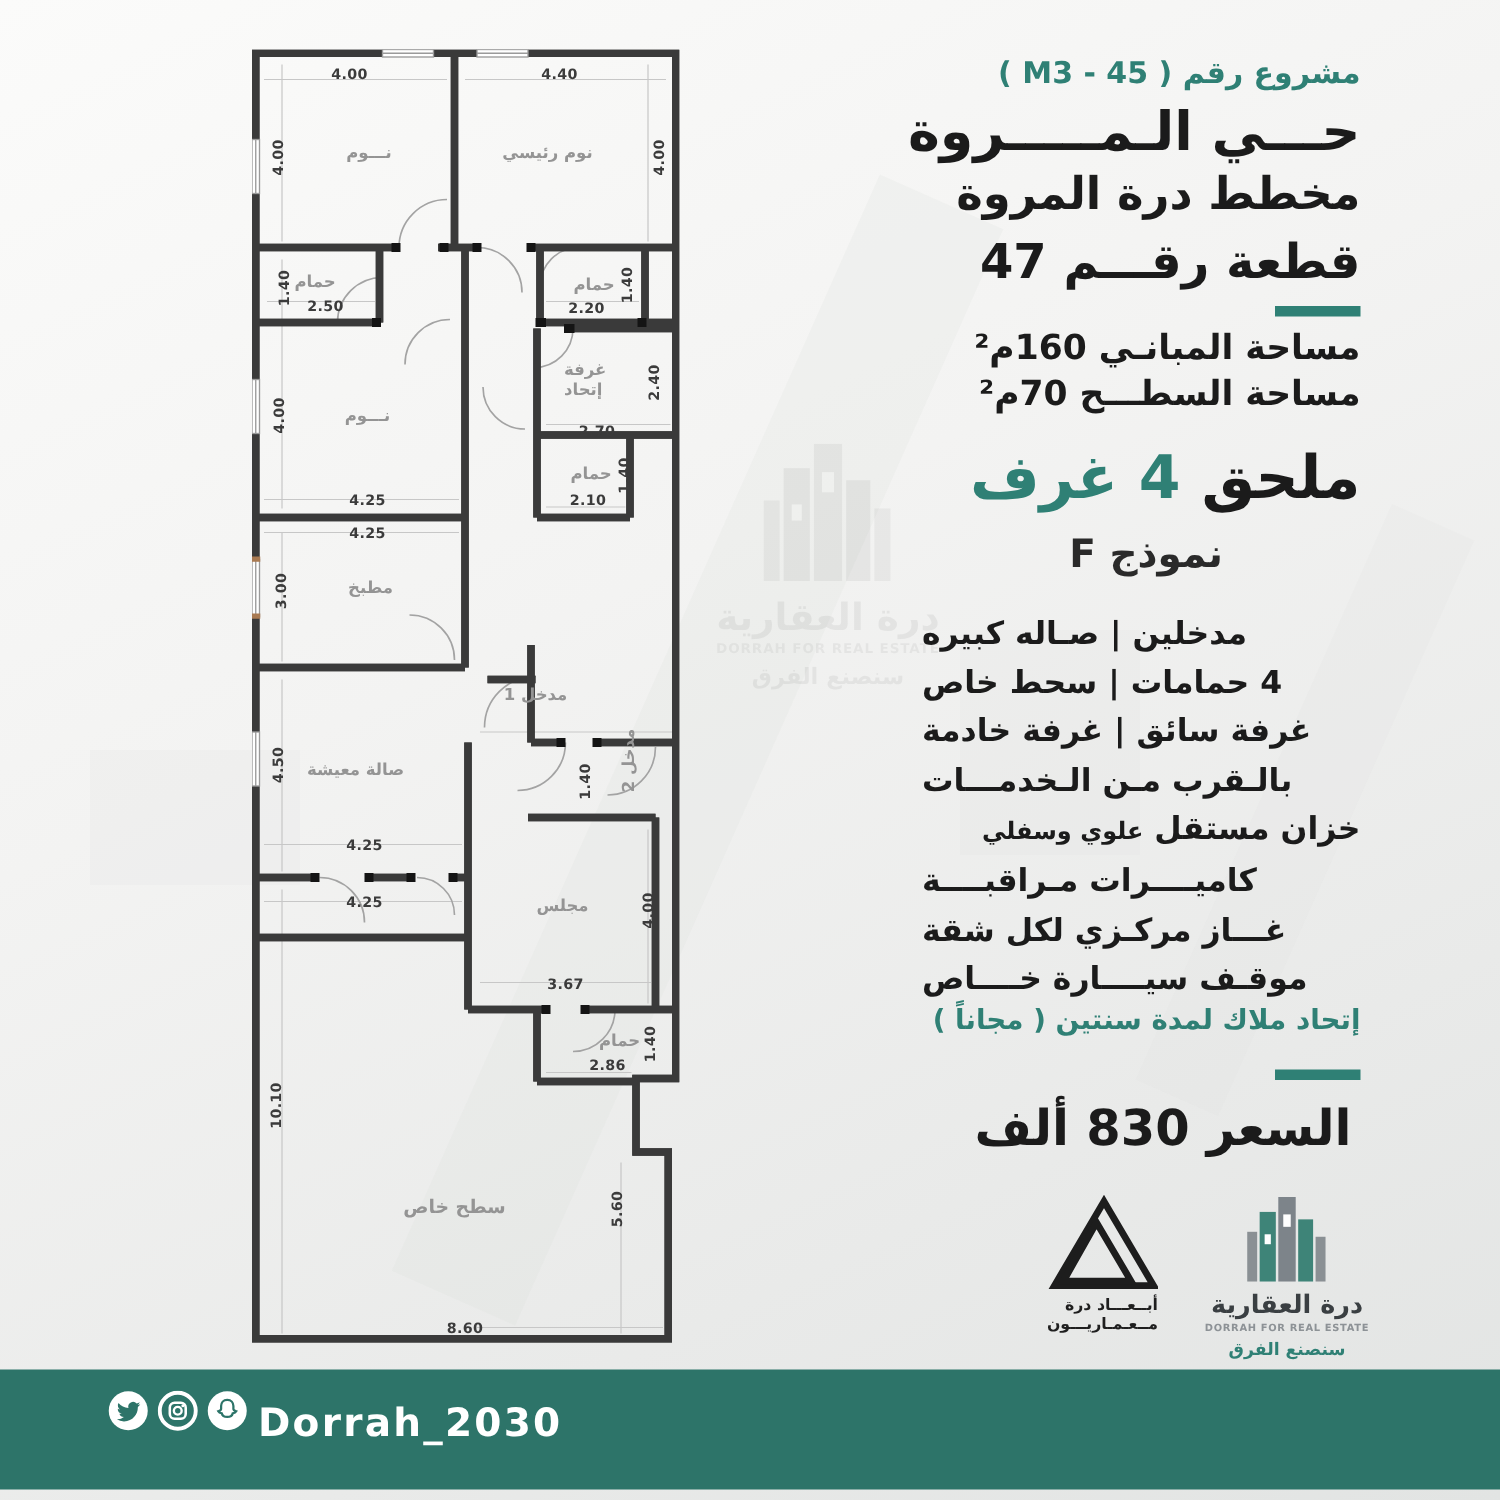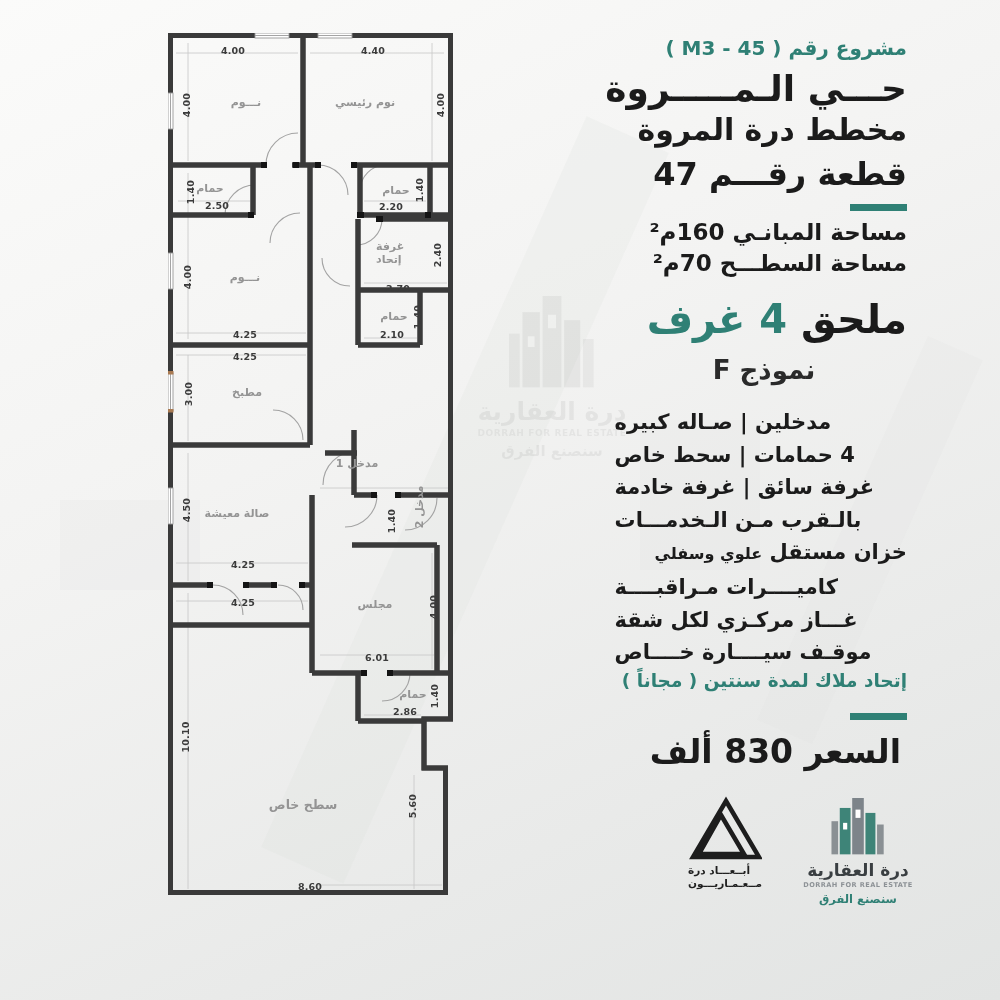--- a/index.html
+++ b/index.html
@@ -17,21 +17,21 @@
   .dm{color:#3b3b3b;font-size:9.5px;font-weight:600;letter-spacing:.2px;}
   .rot{transform:translate(-50%,-50%) rotate(-90deg);}
   
   .rightcol{position:absolute;left:618px;top:0;width:292px;height:910px;}
   .rc{position:absolute;right:3px;text-align:left;direction:rtl;white-space:nowrap;color:#1b1b1b;}
   .teal{color:#2f8075;}
   .tealbar{position:absolute;width:57px;height:7px;background:#2f8075;right:3px;}
   .feat{line-height:32.6px;font-size:21px;font-weight:700;}
   .feat .sub{font-size:16px;font-weight:600;margin-left:40px;}
   
-  .abaad{position:absolute;left:688px;top:796px;width:84px;text-align:left;color:#1f1f1f;}
+  .abaad{position:absolute;left:688px;top:796px;width:84px;text-align:right;color:#1f1f1f;}
   .abaad .txt{font-size:10.5px;font-weight:700;direction:rtl;line-height:13px;letter-spacing:1px;}
   .dorrah{position:absolute;left:803px;top:798px;width:110px;text-align:center;}
   .dorrah .ar{font-size:17px;font-weight:700;color:#3a3f42;direction:rtl;}
   .dorrah .en{font-size:6.6px;color:#8d9296;letter-spacing:.45px;font-weight:700;margin-top:1px;}
   .dorrah .slogan{font-size:11.5px;font-weight:700;color:#2f8075;direction:rtl;margin-top:3px;}
   
   .watermark{position:absolute;left:462px;top:293px;width:180px;text-align:center;
     opacity:.09;filter:grayscale(1);}
   .watermark .ar{font-size:25px;font-weight:700;color:#5a5f62;direction:rtl;}
   .watermark .en{font-size:9px;color:#6a6f72;letter-spacing:.6px;font-weight:700;margin-top:2px;}
@@ -170,21 +170,21 @@
     <span class="dm rot" style="left:18px;top:477px">4.50</span>
     <span class="dm" style="left:75px;top:531px">4.25</span>
     <span class="dm" style="left:75px;top:569px">4.25</span>
 
     <span class="rl" style="left:189px;top:430px">مدخل 1</span>
     <span class="rl rot" style="left:251px;top:474px">مدخل 2</span>
     <span class="dm rot" style="left:223px;top:488px">1.40</span>
 
     <span class="rl" style="left:207px;top:571px">مجلس</span>
     <span class="dm rot" style="left:265px;top:574px">4.00</span>
-    <span class="dm" style="left:209px;top:624px">6.01</span>
+    <span class="dm" style="left:209px;top:624px">3.67</span>
 
     <span class="rl" style="left:245px;top:661px">حمام</span>
     <span class="dm rot" style="left:266px;top:663px">1.40</span>
     <span class="dm" style="left:237px;top:678px">2.86</span>
 
     <span class="rl big" style="left:135px;top:771px">سطح خاص</span>
     <span class="dm rot" style="left:17px;top:704px">10.10</span>
     <span class="dm rot" style="left:244px;top:773px">5.60</span>
     <span class="dm" style="left:142px;top:853px">8.60</span>
   </div>
@@ -241,14 +241,33 @@
       <rect x="25" y="0" width="14" height="68" fill="#7d848a"></rect>
       <rect x="29" y="14" width="6" height="10" fill="#fff"></rect>
       <rect x="41" y="18" width="12" height="50" fill="#3e8478"></rect>
       <rect x="55" y="32" width="8" height="36" fill="#8a9094"></rect>
     </svg>
     <div class="ar">درة العقارية</div>
     <div class="en">DORRAH FOR REAL ESTATE</div>
     <div class="slogan">سنصنع الفرق</div>
   </div>
 
+  <div class="footer">
+    <div class="icons">
+      <svg width="27" height="27" viewBox="0 0 27 27">
+        <circle cx="13.5" cy="13.5" r="13" fill="#fff"></circle>
+        <path d="M21.5,9.2c-.6.3-1.2.4-1.8.5.7-.4,1.2-1,1.4-1.8-.6.4-1.3.6-2,.8a3.2,3.2,0,0,0-5.5,2.9,9,9,0,0,1-6.6-3.3,3.2,3.2,0,0,0,1,4.3c-.5,0-1-.2-1.5-.4a3.2,3.2,0,0,0,2.6,3.2c-.5.1-1,.2-1.5.1a3.2,3.2,0,0,0,3,2.2A6.5,6.5,0,0,1,5.8,19.2a9.1,9.1,0,0,0,4.9,1.4c5.9,0,9.2-4.9,9.2-9.2v-.4A6.3,6.3,0,0,0,21.5,9.2Z" fill="#2d7469"></path>
+      </svg>
+      <svg width="27" height="27" viewBox="0 0 27 27">
+        <circle cx="13.5" cy="13.5" r="12" fill="none" stroke="#fff" stroke-width="2.6"></circle>
+        <rect x="8.2" y="8.2" width="10.6" height="10.6" rx="3.2" fill="none" stroke="#fff" stroke-width="1.7"></rect>
+        <circle cx="13.5" cy="13.5" r="2.6" fill="none" stroke="#fff" stroke-width="1.6"></circle>
+        <circle cx="16.9" cy="10.1" r="1" fill="#fff"></circle>
+      </svg>
+      <svg width="27" height="27" viewBox="0 0 27 27">
+        <circle cx="13.5" cy="13.5" r="13" fill="#fff"></circle>
+        <path d="M13.5,6.2c-2.6,0-4.1,1.9-4.1,4.2v2c0,.6-.7,1.2-1.9,1.5.5,1,1.7,1.3,2.4,1.4.2,1,1.1,2.3,3.6,2.3s3.4-1.3,3.6-2.3c.7-.1,1.9-.4,2.4-1.4-1.2-.3-1.9-.9-1.9-1.5v-2C17.6,8.1,16.1,6.2,13.5,6.2Z" fill="none" stroke="#2d7469" stroke-width="1.5"></path>
+      </svg>
+    </div>
+    <div class="handle">Dorrah_2030</div>
+  </div>
 
 </div>
 
 </body></html>

